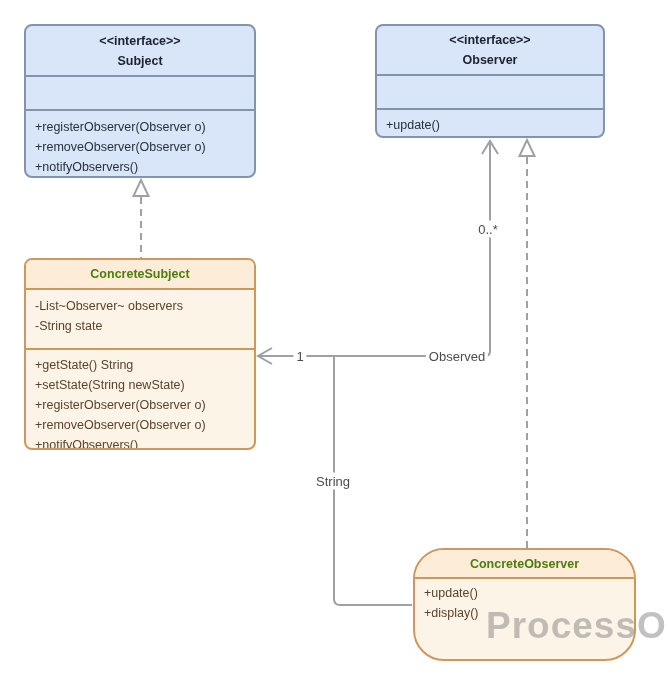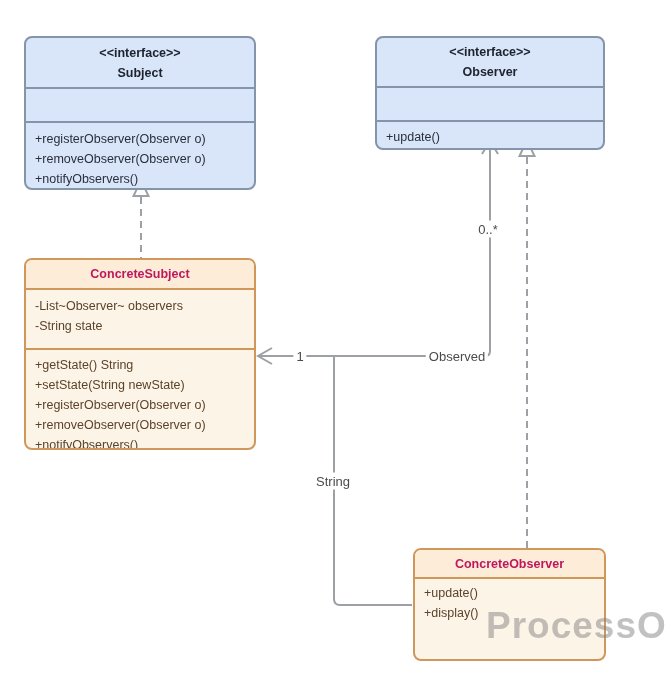--- a/index.html
+++ b/index.html
@@ -6,26 +6,26 @@
   html, body { background: #ffffff; }
   body {
     font-family: "Liberation Sans", "DejaVu Sans", sans-serif;
     width: 668px; height: 687px; position: relative; overflow: hidden;
   }
   #canvas { position: absolute; left: 0; top: 0; width: 668px; height: 687px; background: #ffffff; }
   svg.connectors { position: absolute; left: 0; top: 0; width: 668px; height: 687px; }
 
   
   .uml-box { position: absolute; border: 2px solid; border-radius: 8px; overflow: hidden; }
-  .uml-box.blue  { background: #d9e5f8; border-color: #8494ab; margin-top: 12px; }
+  .uml-box.blue  { background: #d9e5f8; border-color: #8494ab; }
   .uml-box.tan   { background: #fdf4e8; border-color: #d0975b; }
 
   .uml-head { text-align: center; font-weight: bold; display: flex; flex-direction: column; justify-content: center; }
   .blue .uml-head { color: #1c222e; }
-  .tan  .uml-head { background: #fcecd8; color: #be185d; }
+  .tan  .uml-head { background: #fcecd8; color: #4d7c0f; }
   .stereo { font-size: 13px; line-height: 17px; }
   .cname  { font-size: 14px; line-height: 18px; }
   .cname-solo { font-size: 14px; }
 
   .uml-attrs, .uml-methods { padding: 16px 9px; }
   .blue .uml-attrs, .blue .uml-methods { border-top: 2px solid #8494ab; color: #29303d; }
   .tan  .uml-attrs, .tan  .uml-methods { border-top: 2px solid #d0975b; color: #5b432a; }
   .row { font-size: 12.5px; line-height: 20px; white-space: nowrap; position: relative; z-index: 4; }
 
   
@@ -37,21 +37,21 @@
   #box-observer         { left: 375px; top: 24px;  width: 230px; height: 114px; }
   #box-observer .uml-head    { height: 48px; }
   #box-observer .uml-attrs   { height: 31px; }
   #box-observer .uml-methods { height: 31px; padding-top: 5px; }
 
   #box-concrete-subject { left: 24px;  top: 258px; width: 232px; height: 192px; }
   #box-concrete-subject .uml-head    { height: 28px; }
   #box-concrete-subject .uml-attrs   { height: 60px; padding-top: 6px; }
   #box-concrete-subject .uml-methods { height: 140px; padding-top: 5px; }
 
-  #box-concrete-observer{ left: 413px; top: 548px; width: 193px; height: 113px; }
+  #box-concrete-observer{ left: 413px; top: 548px; width: 223px; height: 113px; border-radius: 31px; }
   #box-concrete-observer .uml-head    { height: 27px; }
   #box-concrete-observer .uml-attrs   { height: 30px; padding-top: 4px; }
   #box-concrete-observer .uml-methods { height: 52px; padding-top: 4px; }
 
   
   .edge-label {
     position: absolute; background: #ffffff; color: #4b4b4b;
     font-size: 13px; line-height: 17px; padding: 0 3px; white-space: nowrap;
     transform: translate(-50%, -50%);
   }

